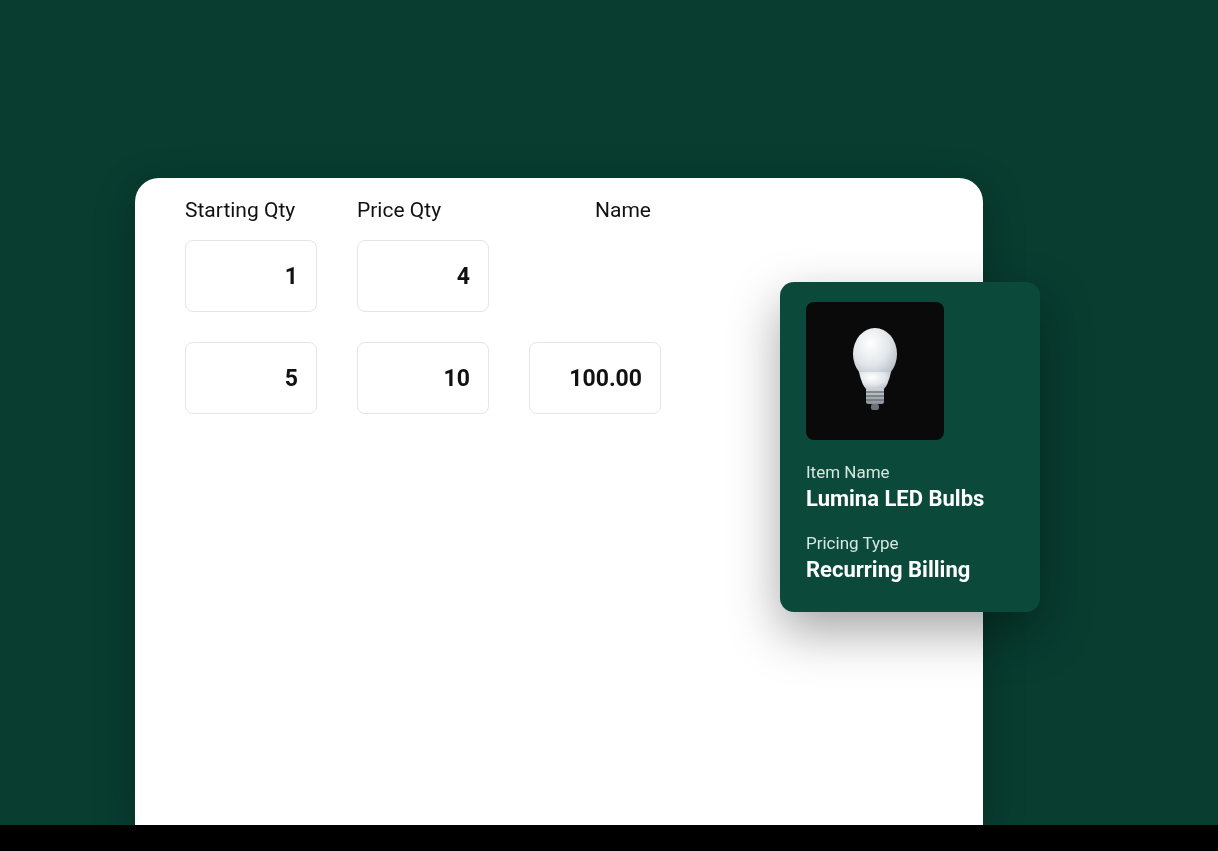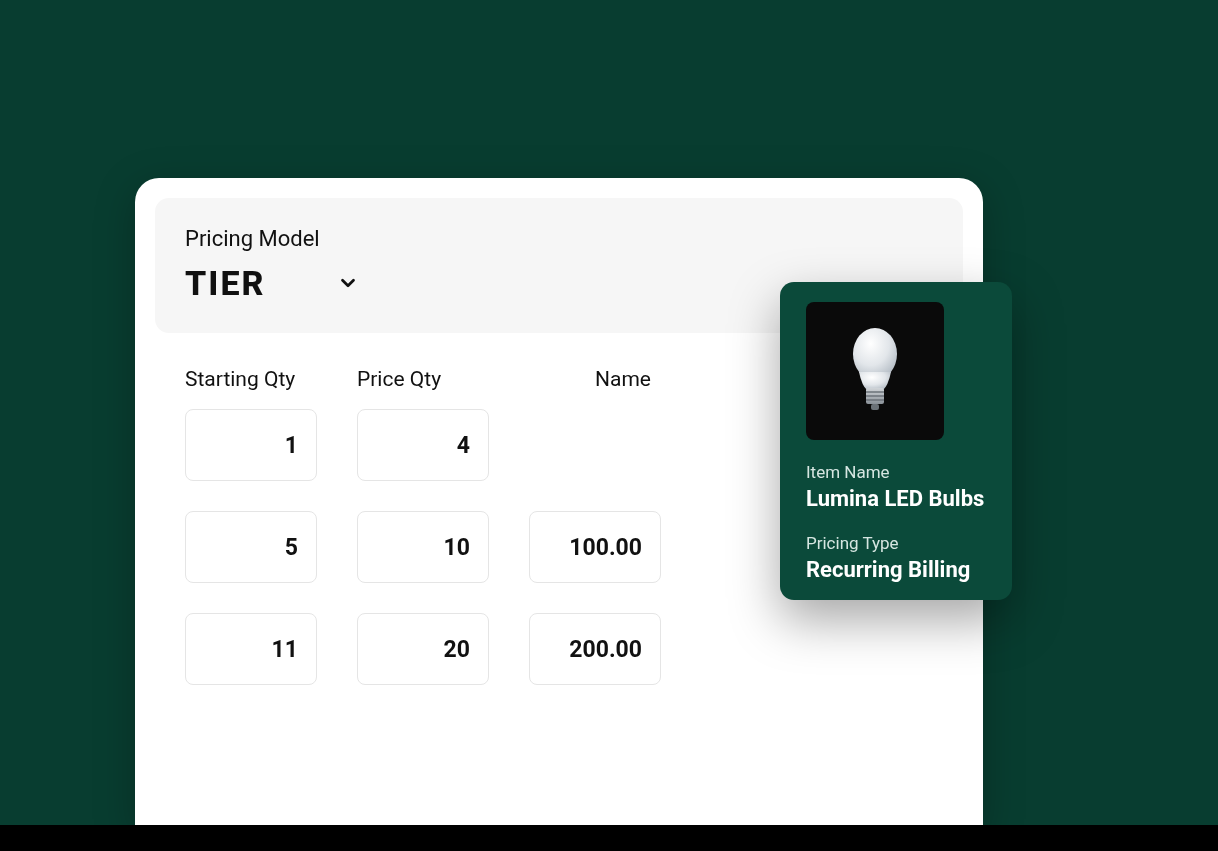--- a/index.html
+++ b/index.html
@@ -100,24 +100,24 @@
       text-align: right;
       padding: 0 18px;
       color: #111;
       background: #fff;
       font-family: inherit;
     }
     .item-card {
       position: absolute;
       left: 780px;
       top: 282px;
-      width: 232px;
+      width: 260px;
       background: #0b4a3a;
       border-radius: 14px;
-      padding: 20px 26px 18px 26px;
+      padding: 20px 26px 30px 26px;
       box-shadow: 0 20px 50px rgba(0,0,0,0.35);
       color: #fff;
     }
     .item-image {
       width: 138px;
       height: 138px;
       background: #0a0a0a;
       border-radius: 8px;
       display: flex;
       align-items: center;
@@ -141,31 +141,20 @@
       margin-bottom: 22px;
     }
     .item-value:last-child {
       margin-bottom: 0;
     }
   </style>
 </head>
 <body>
 
 <div class="main-card">
-  <div class="pricing-header">
-    <div class="pricing-label">Pricing Model</div>
-    <div class="pricing-select">
-      <span class="pricing-value">TIER</span>
-      <span class="chevron-icon">
-        <svg viewBox="0 0 24 24" fill="none" stroke="#111" stroke-width="3" stroke-linecap="round" stroke-linejoin="round">
-            <polyline points="6 9 12 15 18 9"></polyline>
-          </svg>
-      </span>
-    </div>
-  </div>
 
   <div class="tier-grid">
     <div class="tier-row tier-header-row">
       <div class="tier-col">
         <span class="tier-col-header">Starting Qty</span>
       </div>
       <div class="tier-col">
         <span class="tier-col-header">Price Qty</span>
       </div>
       <div class="tier-col price-col">
@@ -187,31 +176,20 @@
           <input type="text" class="tier-input" value="5" style="">
         </div>
       <div class="tier-col">
           <input type="text" class="tier-input" value="10" style="">
         </div>
       <div class="tier-col price-col">
           <input type="text" class="tier-input" value="100.00" style="">
         </div>
     </div>
 
-    <div class="tier-row">
-      <div class="tier-col">
-          <input type="text" class="tier-input" value="11" style="">
-        </div>
-      <div class="tier-col">
-          <input type="text" class="tier-input" value="20" style="">
-        </div>
-      <div class="tier-col price-col">
-          <input type="text" class="tier-input" value="200.00" style="">
-        </div>
-    </div>
   </div>
 </div>
 
 <div class="item-card">
   <div class="item-image">
     <span>
       <svg viewBox="0 0 56 90">
         <defs>
           <radialGradient id="bulbGrad" cx="40%" cy="30%" r="70%">
             <stop offset="0%" stop-color="#ffffff"></stop>

